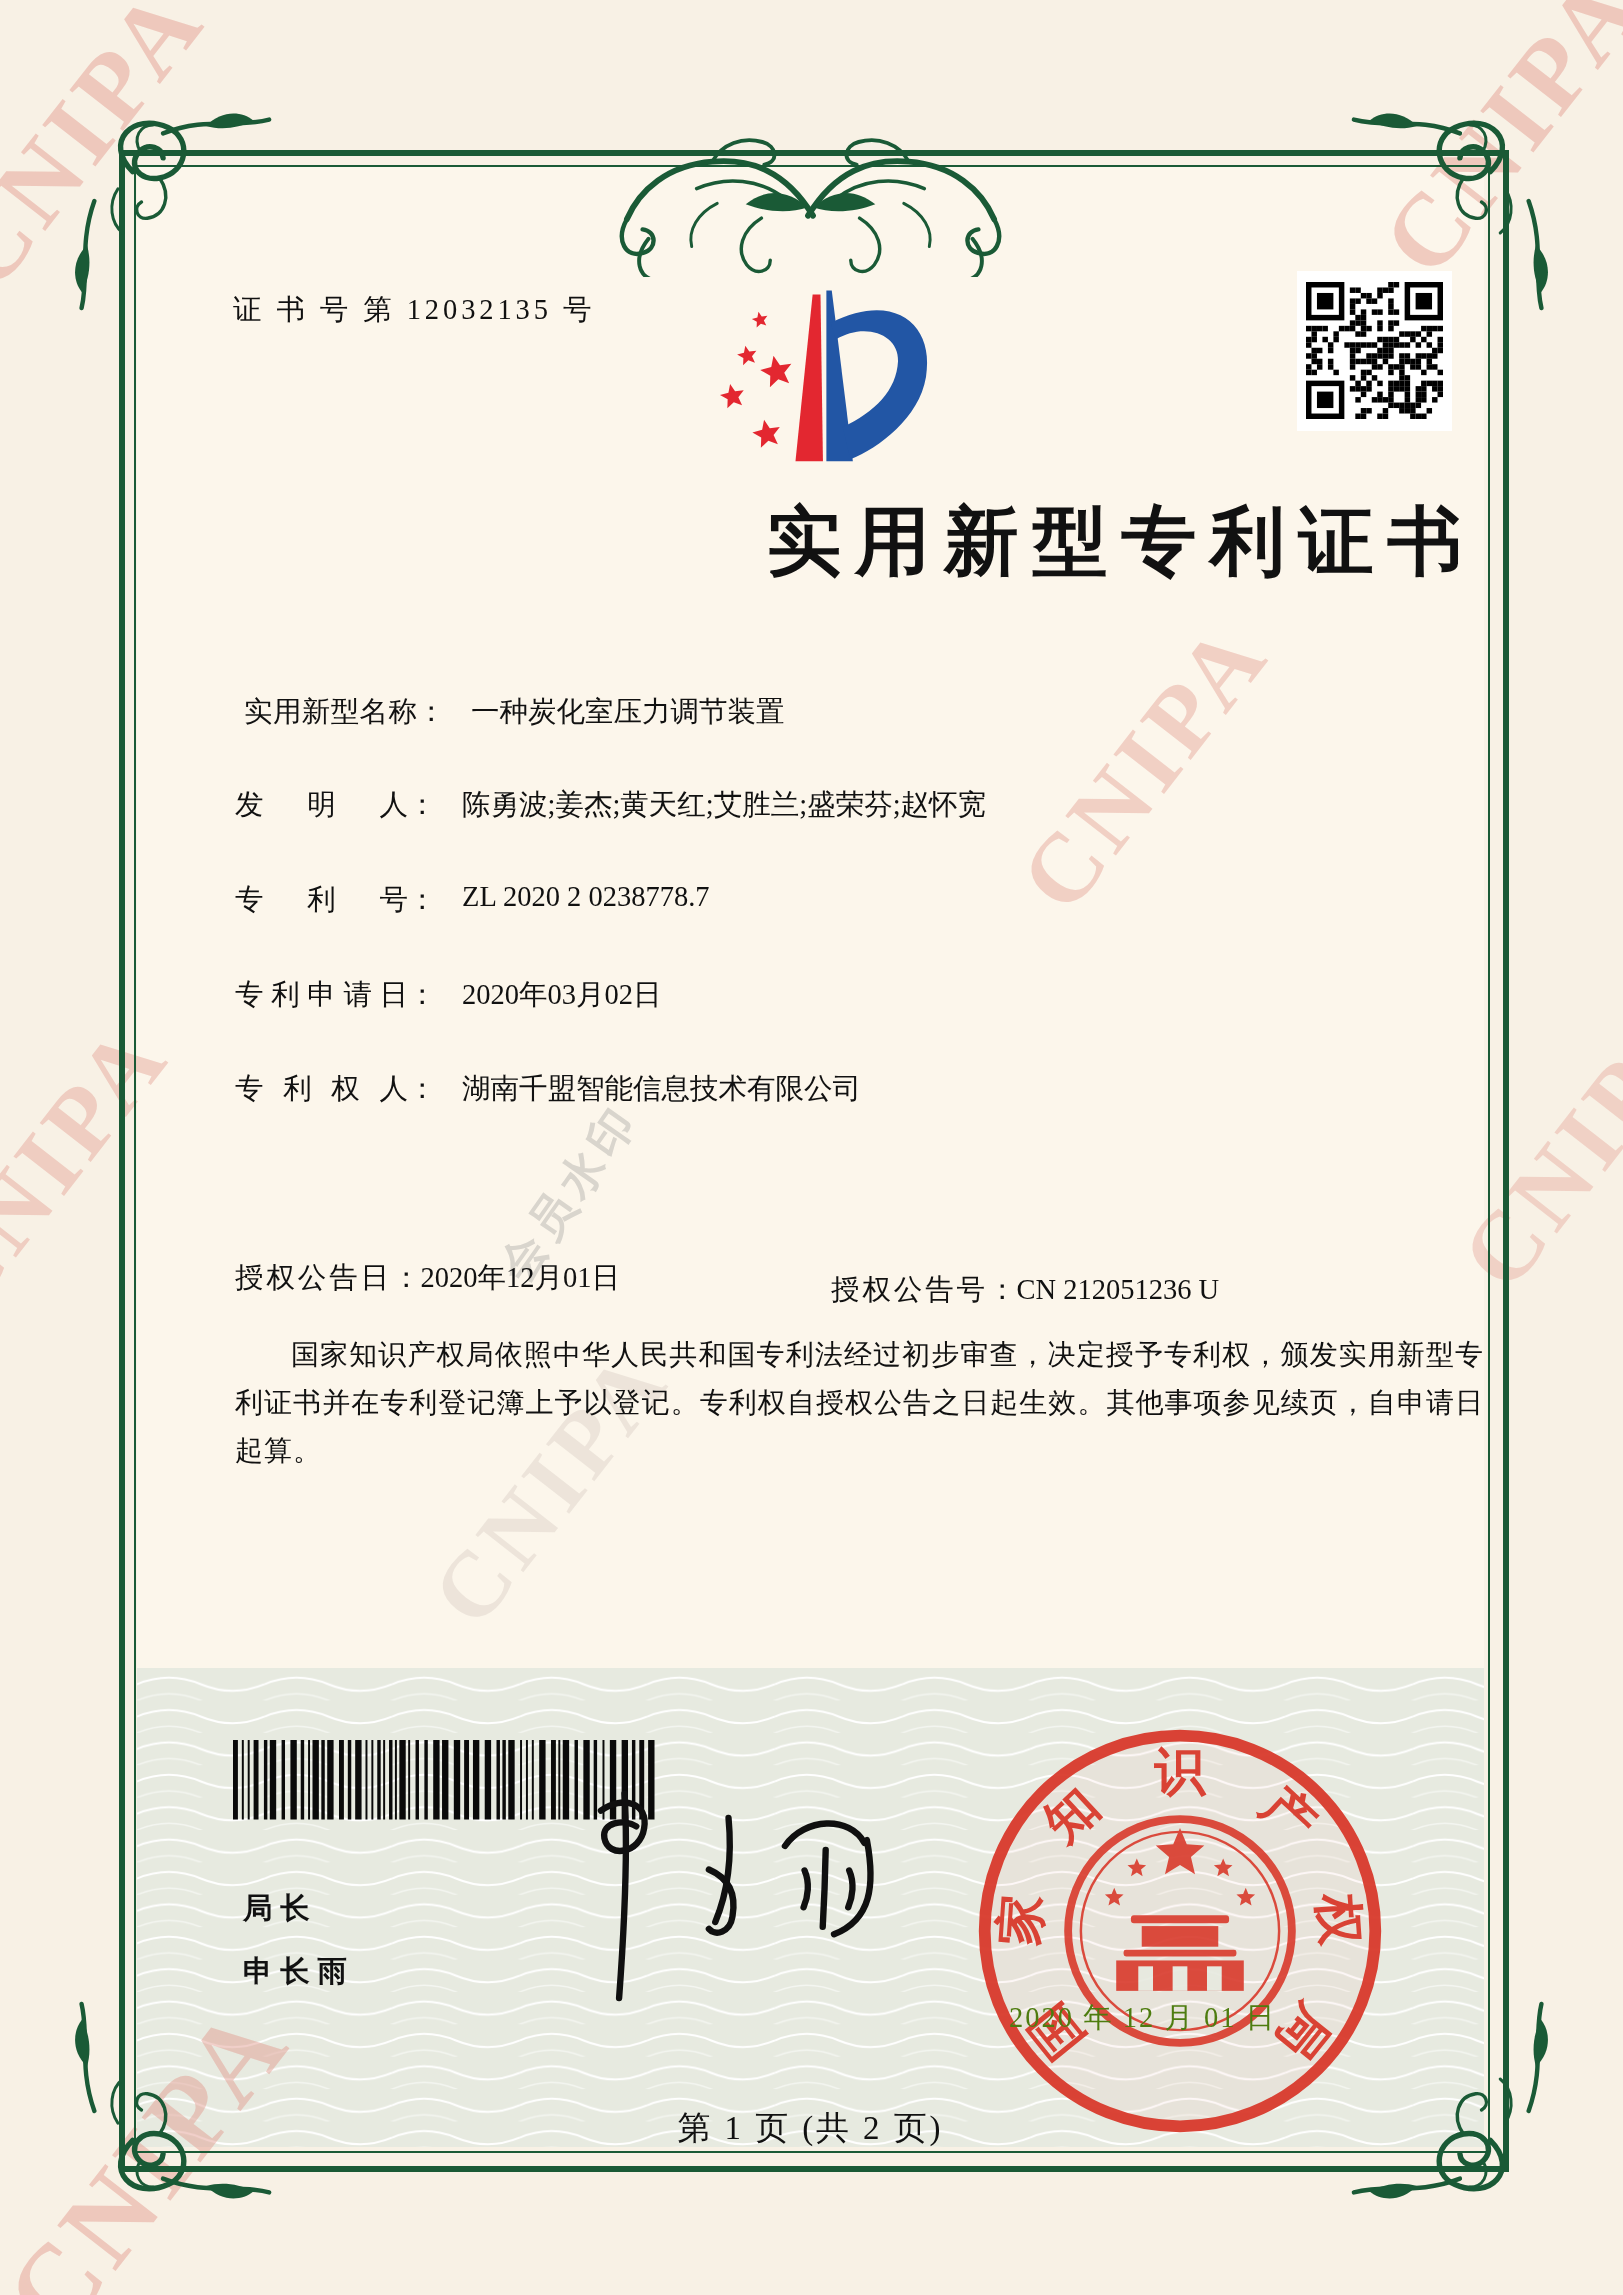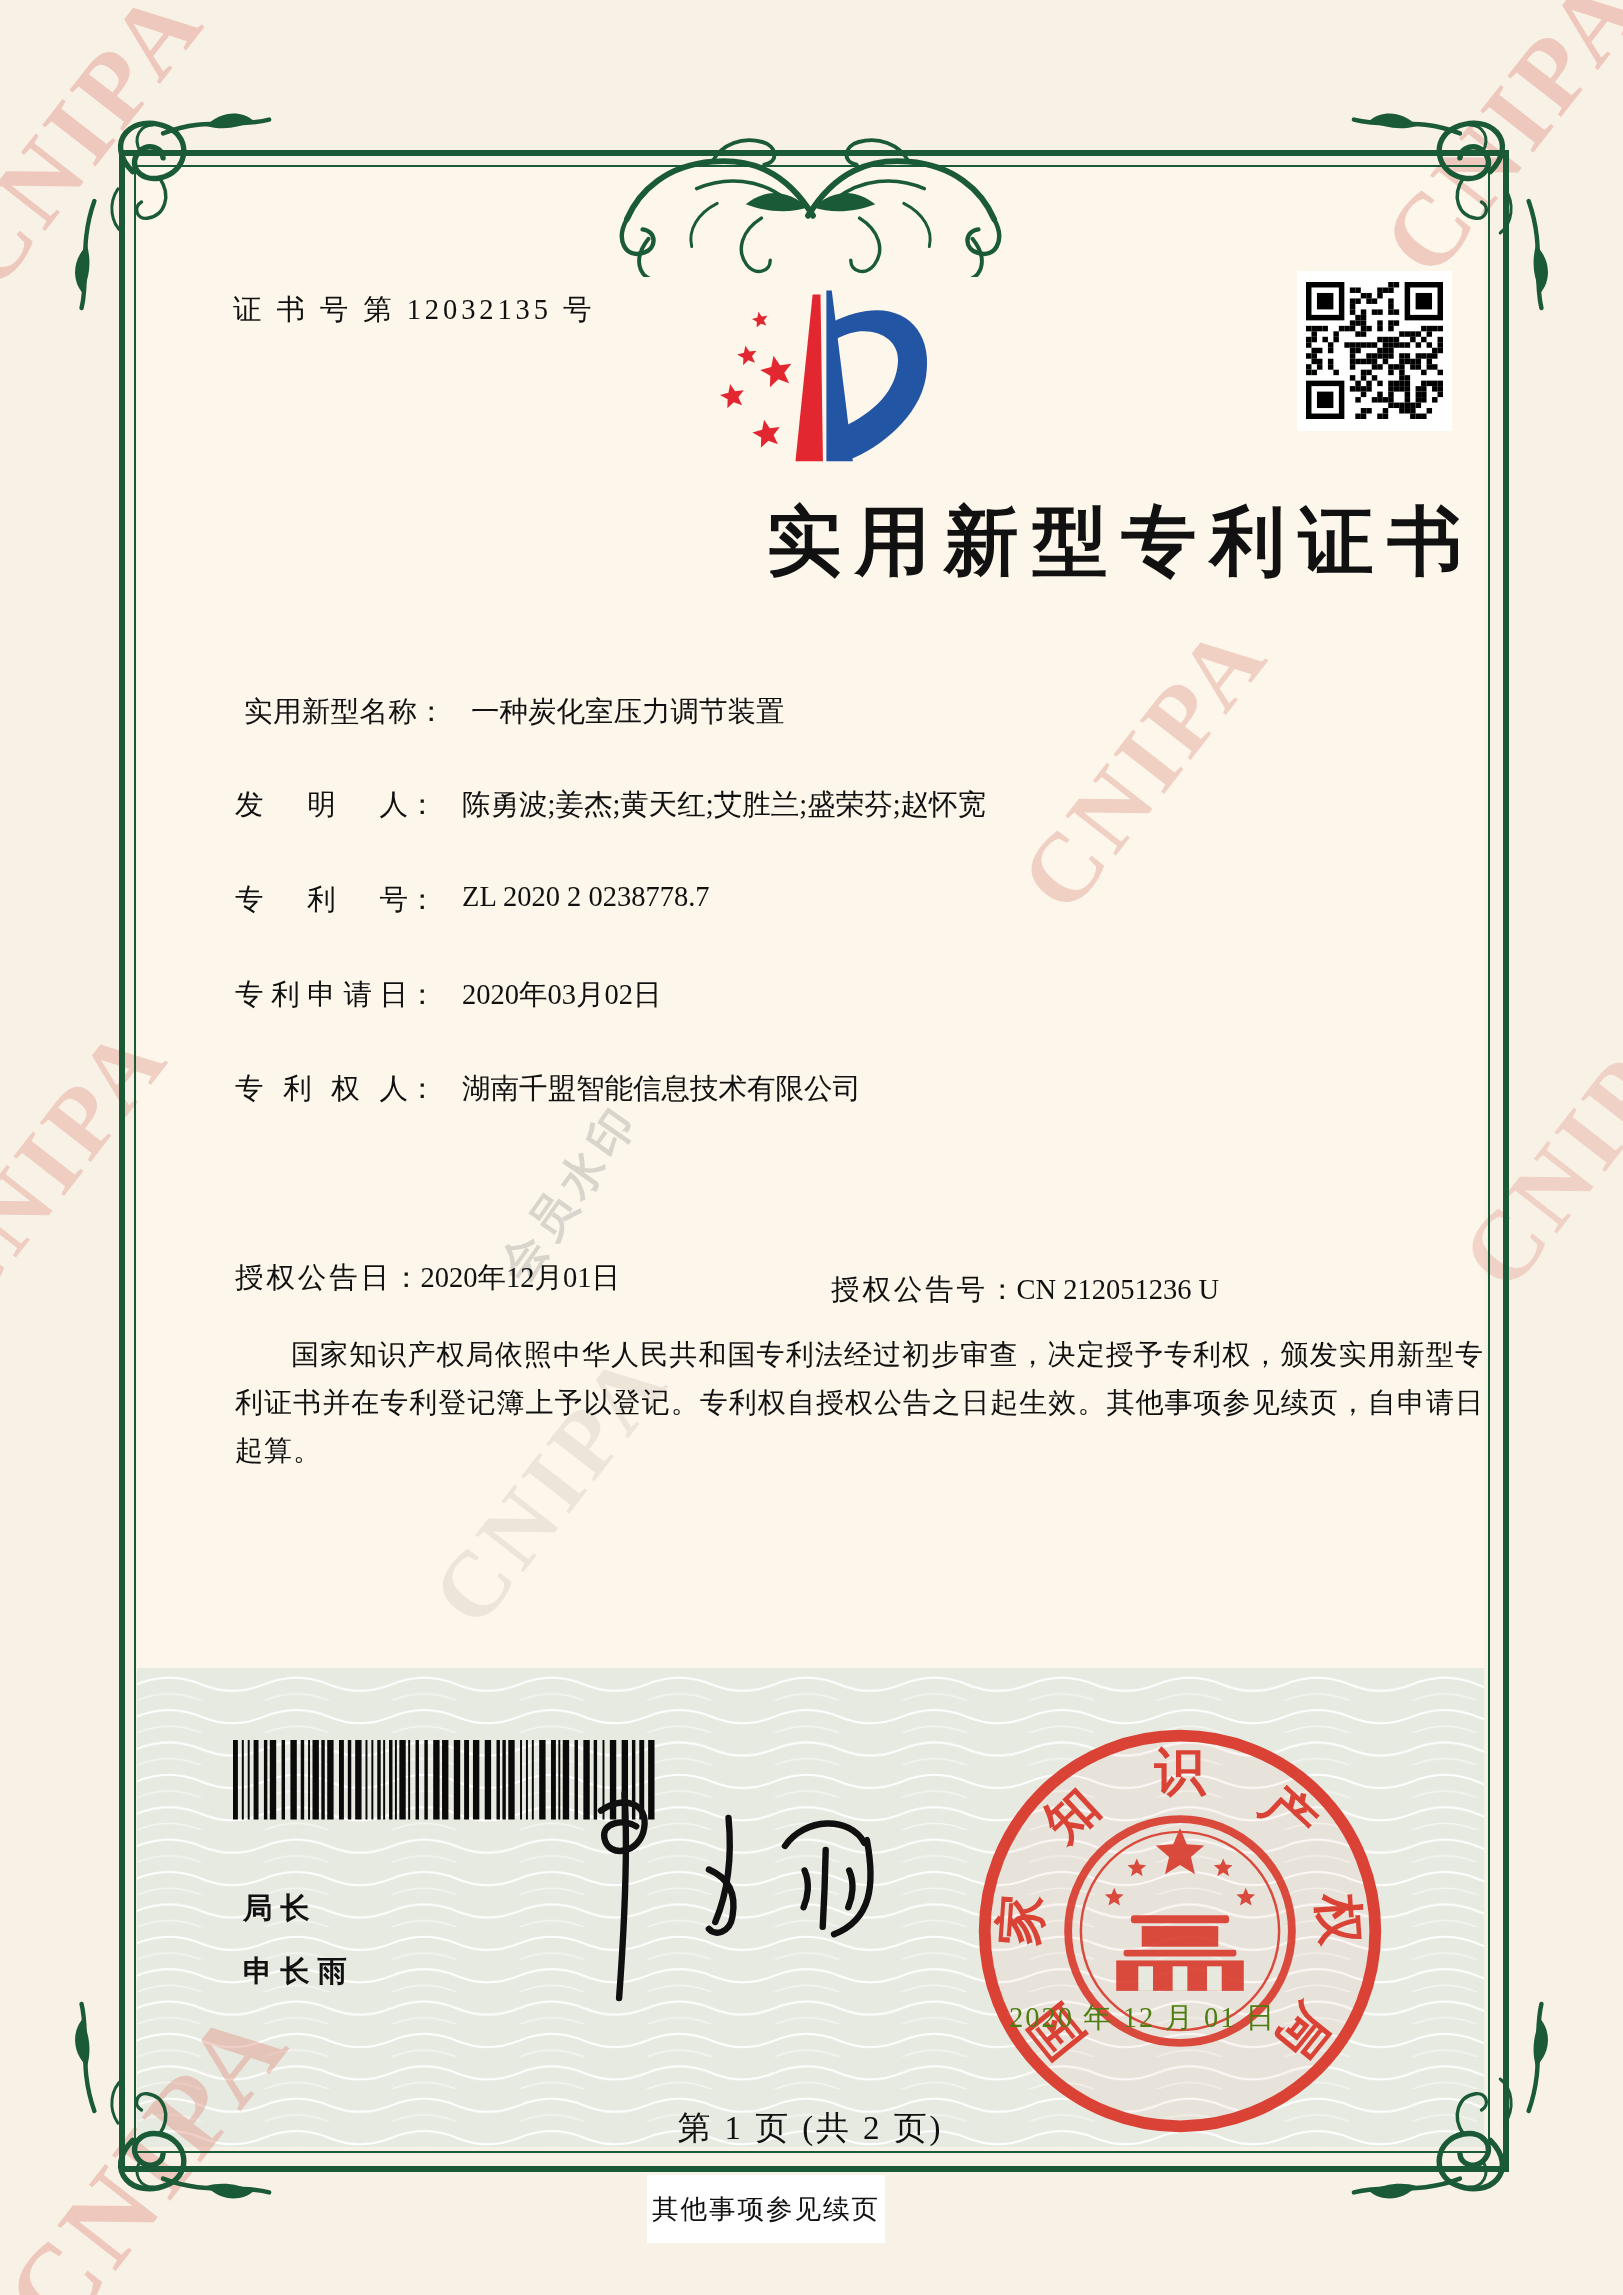--- a/index.html
+++ b/index.html
@@ -511,18 +511,15 @@
       <text x="430" y="140" text-anchor="middle" font-size="104" font-weight="bold" fill="#d93a2c" opacity="0.95" transform="rotate(-86 430 430)" font-family="&quot;Liberation Serif&quot;,&quot;DejaVu Serif&quot;,serif">家</text>
       <text x="430" y="140" text-anchor="middle" font-size="104" font-weight="bold" fill="#d93a2c" opacity="0.95" transform="rotate(-43 430 430)" font-family="&quot;Liberation Serif&quot;,&quot;DejaVu Serif&quot;,serif">知</text>
       <text x="430" y="140" text-anchor="middle" font-size="104" font-weight="bold" fill="#d93a2c" opacity="0.95" transform="rotate(0 430 430)" font-family="&quot;Liberation Serif&quot;,&quot;DejaVu Serif&quot;,serif">识</text>
       <text x="430" y="140" text-anchor="middle" font-size="104" font-weight="bold" fill="#d93a2c" opacity="0.95" transform="rotate(43 430 430)" font-family="&quot;Liberation Serif&quot;,&quot;DejaVu Serif&quot;,serif">产</text>
       <text x="430" y="140" text-anchor="middle" font-size="104" font-weight="bold" fill="#d93a2c" opacity="0.95" transform="rotate(86 430 430)" font-family="&quot;Liberation Serif&quot;,&quot;DejaVu Serif&quot;,serif">权</text>
       <text x="430" y="140" text-anchor="middle" font-size="104" font-weight="bold" fill="#d93a2c" opacity="0.95" transform="rotate(129 430 430)" font-family="&quot;Liberation Serif&quot;,&quot;DejaVu Serif&quot;,serif">局</text>
     </svg>
   <div class="abs sealdate">2020 年 12 月 01 日</div>
 
   <div class="abs pagefooter">第 1 页 (共 2 页)</div>
-  <div class="abs contbox">
-    <span>其他事项参见续页</span>
-  </div>
 
 </div>
 
 
 </body></html>

